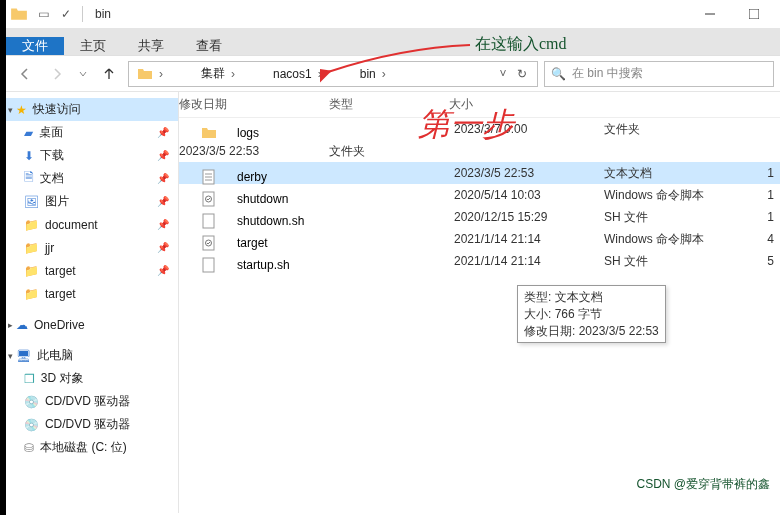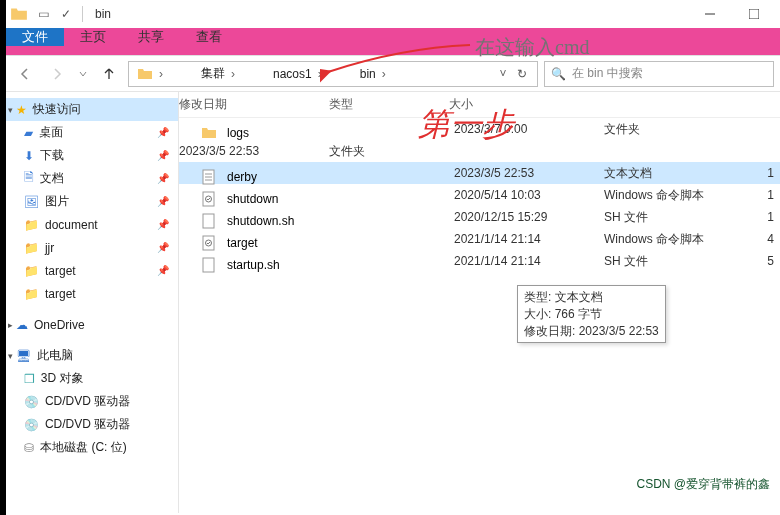--- a/index.html
+++ b/index.html
@@ -12,21 +12,21 @@
 .titlebar .tb-icon { width: 18px; height: 18px; margin-right: 6px; display: flex; align-items: center; justify-content: center; }
 .titlebar .qat { display: flex; gap: 2px; align-items: center; margin-right: 8px; }
 .titlebar .qat-item { width: 20px; height: 20px; display: flex; align-items: center; justify-content: center; color: #555; }
 .titlebar .sep { width: 1px; height: 16px; background: #ccc; margin: 0 4px; }
 .titlebar .title { flex: 1; color: #333; }
 .titlebar .winbtns { display: flex; }
 .titlebar .winbtn { width: 44px; height: 28px; display: flex; align-items: center; justify-content: center; color: #333; }
 .titlebar .winbtn svg { width: 10px; height: 10px; }
 
 
-.ribbon { height: 28px; display: flex; align-items: flex-start; background: #ec4899; border-bottom: 1px solid #e0e0e0; }
+.ribbon { height: 28px; display: flex; align-items: flex-end; background: #e5e5e5; border-bottom: 1px solid #e0e0e0; }
 .ribbon .file-tab { background: #1e74c6; color: #fff; padding: 0 16px; display: flex; align-items: center; font-size: 13px; }
 .ribbon .tab { padding: 0 16px; display: flex; align-items: center; color: #333; font-size: 13px; }
 
 
 .addr-row { height: 36px; display: flex; align-items: center; padding: 4px 6px; gap: 6px; border-bottom: 1px solid #e5e5e5; }
 .navbtn { width: 26px; height: 26px; border-radius: 2px; display: flex; align-items: center; justify-content: center; color: #888; }
 .navbtn.enabled { color: #333; }
 .addr-box { flex: 1; height: 26px; border: 1px solid #bfbfbf; display: flex; align-items: center; padding: 0 4px; overflow: hidden; }
 .addr-box .crumb-icon { width: 16px; height: 16px; margin: 0 4px; }
 .addr-box .crumb { padding: 0 4px; color: #222; white-space: nowrap; margin-left: 32px; }
@@ -51,32 +51,32 @@
 .main { flex: 1; position: relative; }
 .cols-header { display: flex; height: 26px; align-items: center; border-bottom: 1px solid #eee; color: #555; }
 .col-name { width: 275px; padding-left: 22px; position: relative; }
 .col-name .sort { position: absolute; right: 10px; top: 5px; font-size: 9px; color: #666; }
 .col-date { width: 150px; }
 .col-type { width: 120px; }
 .col-size { flex: 1; }
 
 .file-row { display: flex; height: 22px; align-items: center; }
 .file-row.selected { background: #cde8ff; }
-.file-row .cell-name { width: 275px; padding-left: 22px; display: flex; align-items: center; gap: 10px; margin-top: 8px; }
+.file-row .cell-name { width: 275px; padding-left: 22px; display: flex; align-items: center; gap: 20px; margin-top: 8px; }
 .file-row .cell-date { width: 150px; color: #333; }
 .file-row .cell-type { width: 120px; color: #333; }
 .file-row .cell-size { flex: 1; color: #333; text-align: right; padding-right: 6px; }
 .file-ico { width: 16px; height: 16px; display: inline-flex; align-items: center; justify-content: center; }
 .folder-ico svg, .file-ico svg { width: 16px; height: 16px; }
 
 
 .tooltip { position: absolute; left: 338px; top: 193px; background: #fff; border: 1px solid #999; padding: 3px 6px; font-size: 12px; color: #333; line-height: 1.4; box-shadow: 2px 2px 4px rgba(0,0,0,0.15); }
 
 
-.anno-text1 { position: absolute; left: 475px; top: 34px; color: #737373; font-size: 20px; font-family: SimSun, serif; }
+.anno-text1 { position: absolute; left: 475px; top: 34px; color: #14532d; font-size: 16px; font-family: SimSun, serif; }
 .anno-text2 { position: absolute; left: 418px; top: 103px; color: #e03030; font-size: 32px; font-family: KaiTi, SimSun, serif; font-style: italic; }
 .arrow-svg { position: absolute; left: 320px; top: 40px; pointer-events: none; }
 .watermark { position: absolute; right: 10px; bottom: 22px; color: #14532d; font-size: 12px; }
 
 
 .svg-folder path { fill: #f7c96b; }
 </style>
 </head>
 <body>
 

